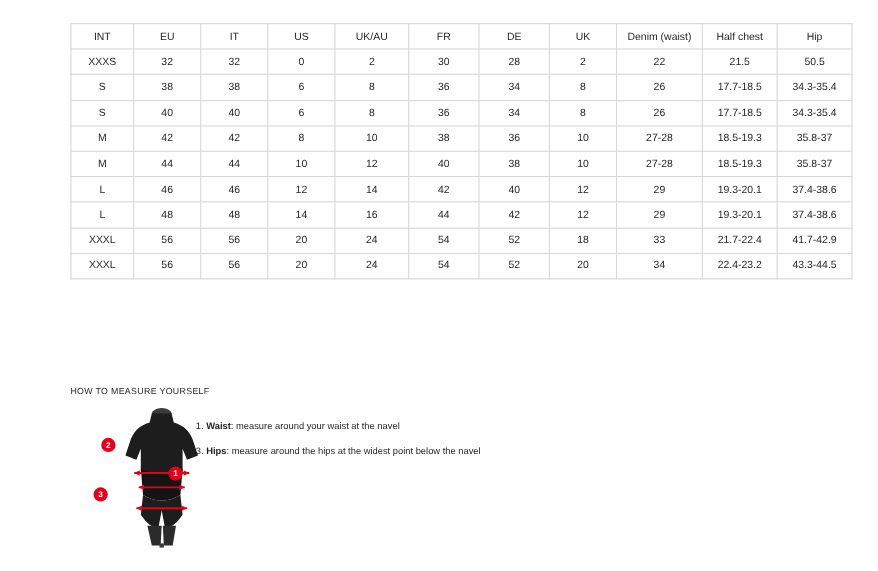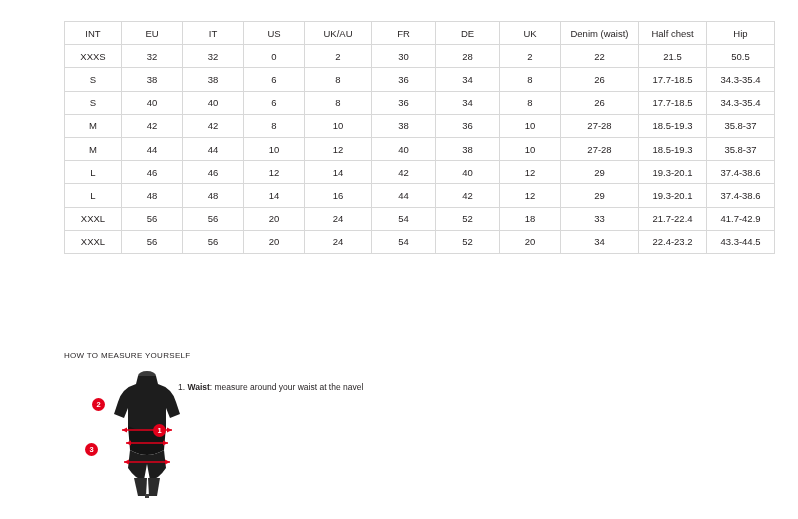--- a/index.html
+++ b/index.html
@@ -295,15 +295,18 @@
   </svg>
 
   <div class="bullet" id="b2">2</div>
   <div class="bullet" id="b1">1</div>
   <div class="bullet" id="b3">3</div>
 
   <div class="instructions">
     <div class="line">
       <span>1. </span><b>Waist</b><span>: measure around your waist at the navel</span>
     </div>
+    <div class="line">
+      <span>3. </span><b>Hips</b><span>: measure around the hips at the widest point below the navel</span>
+    </div>
   </div>
 
 </div>
 
 </body></html>

